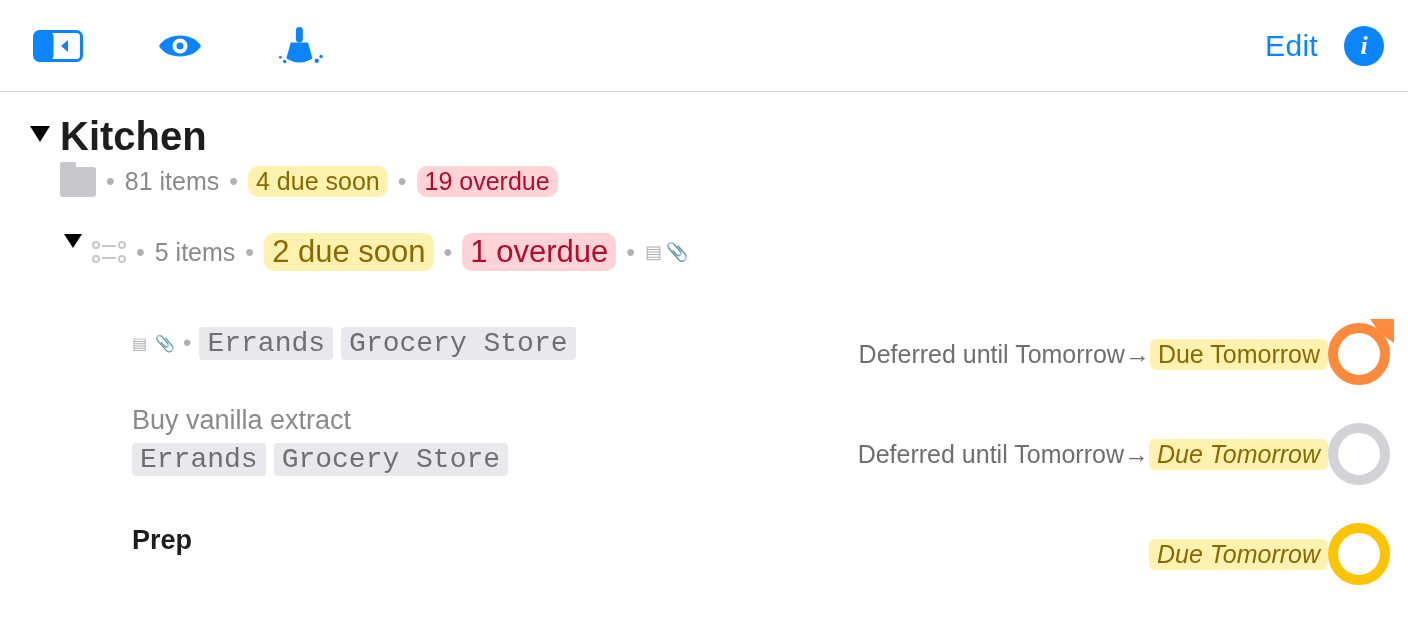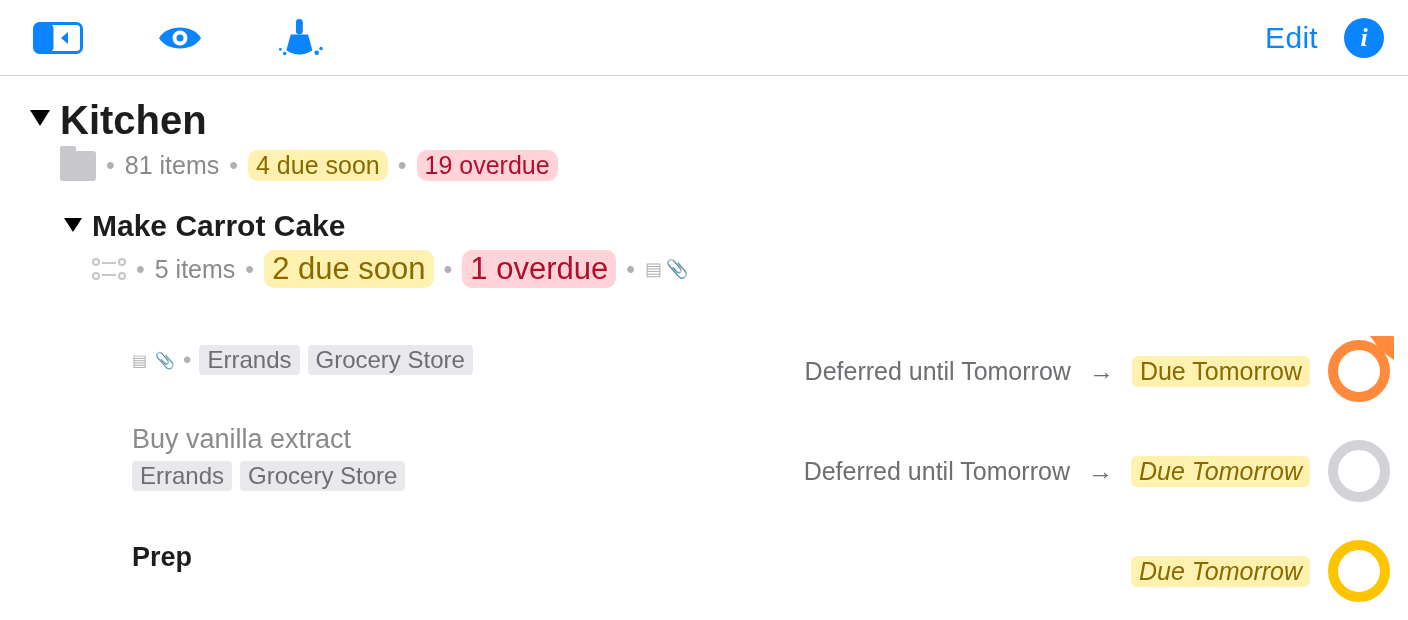--- a/index.html
+++ b/index.html
@@ -28,21 +28,21 @@
     font-family: -apple-system, "Helvetica Neue", Helvetica, Arial, sans-serif;
     color: var(--text);
     overflow: hidden;
   }
 
   
   .toolbar {
     display:flex;
     align-items:center;
     justify-content:space-between;
-    height: 76px;
+    height: 92px;
     padding: 0 24px 0 32px;
     border-bottom: 1px solid var(--divider);
   }
   .toolbar-left, .toolbar-right {
     display:flex;
     align-items:center;
     gap: 70px;
   }
   .toolbar-right { gap: 26px; }
   .tb-btn {
@@ -196,27 +196,27 @@
     gap: 8px;
     margin-top: 6px;
     font-size: 24px;
     color: var(--text-dim);
   }
   .tag {
     background: var(--tag-bg);
     color: var(--tag-text);
     padding: 1px 8px;
     border-radius: 4px;
-    font-size: 24px;
+    font-size: 28px;
+    font-family: Liberation Mono, monospace;
   }
 
   .task-right {
     display:flex;
     align-items:center;
-    gap: 18px;
     margin-top: 28px;
   }
   .defer-text { color: var(--text-dim2); font-size: 25px; }
   .arrow { color: var(--text-dim2); font-size: 25px; }
   .due-pill {
     background: var(--badge-yellow-bg);
     color: var(--badge-yellow-text);
     padding: 1px 8px;
     border-radius: 6px;
     font-size: 25px;
@@ -300,21 +300,20 @@
         <span class="dot-sep">•</span>
         <span class="badge red">19 overdue</span>
       </div>
     </div>
   </div>
 
   <div class="project-block">
     <div class="row">
       <div class="triangle small"></div>
       <div>
-        <div class="project-title">Make Carrot Cake</div>
         <div class="meta-line small">
           <div class="project-icon">
             <span class="d1"></span>
               <span class="d2"></span>
               <span class="d3"></span>
               <span class="d4"></span>
           </div>
           <span class="dot-sep">•</span>
           <span>5 items</span>
           <span class="dot-sep">•</span>

